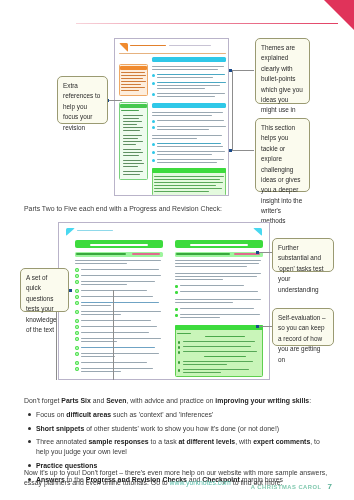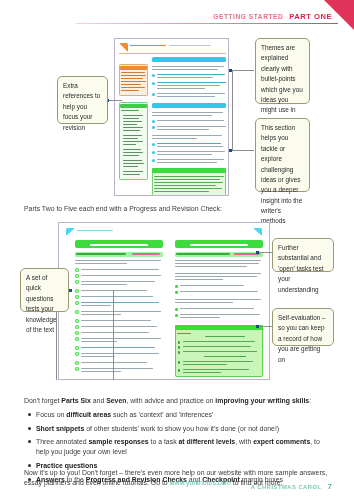--- a/index.html
+++ b/index.html
@@ -106,24 +106,20 @@
     font-size: 8px; color: #5ab096; font-weight: bold;
   }
 </style>
 </head>
 <body>
 
 <div class="page">
 
   <div class="runhead">
     <div class="rule"></div>
-    <div class="labels">
-      <span class="getting">GETTING STARTED</span>
-      <span class="part">PART ONE</span>
-    </div>
   </div>
   <div class="corner-tri"></div>
 
   <div class="mock" style="left:114px; top:38px; width:115px; height:158px;">
     <div class="mock-inner">
 
       <div class="blk" style="left:1px;top:1px;width:9px;height:9px;background:#f08a2e;clip-path:polygon(0 0,100% 0,100% 100%);"></div>
       <div class="ln" style="left:12px;top:3px;width:36px;background:#e2802c;"></div>
       <div class="ln" style="left:51px;top:3px;width:42px;background:#c8c3d4;"></div>
       <div class="ln" style="left:1px;top:11px;width:107px;height:.8px;background:#e6b27f;"></div>

